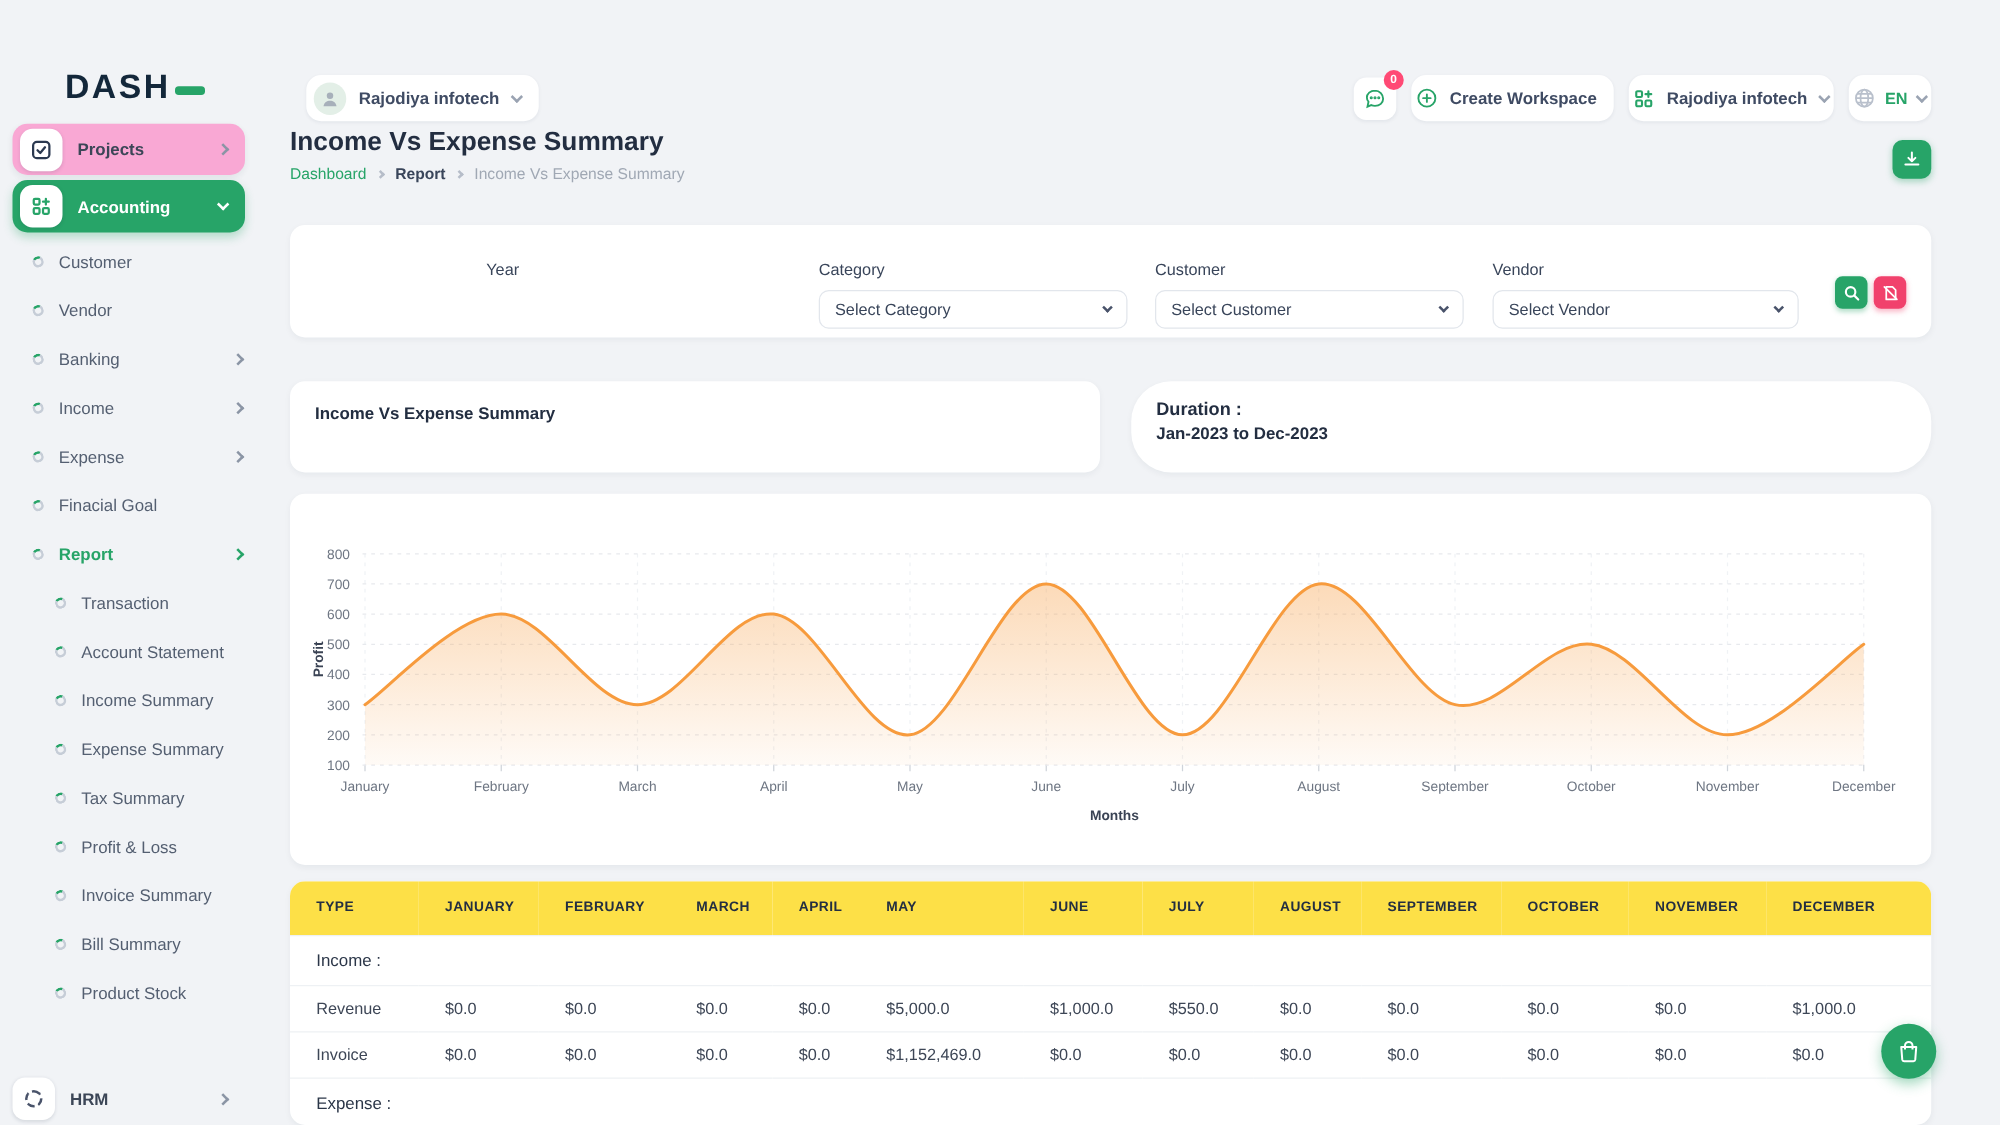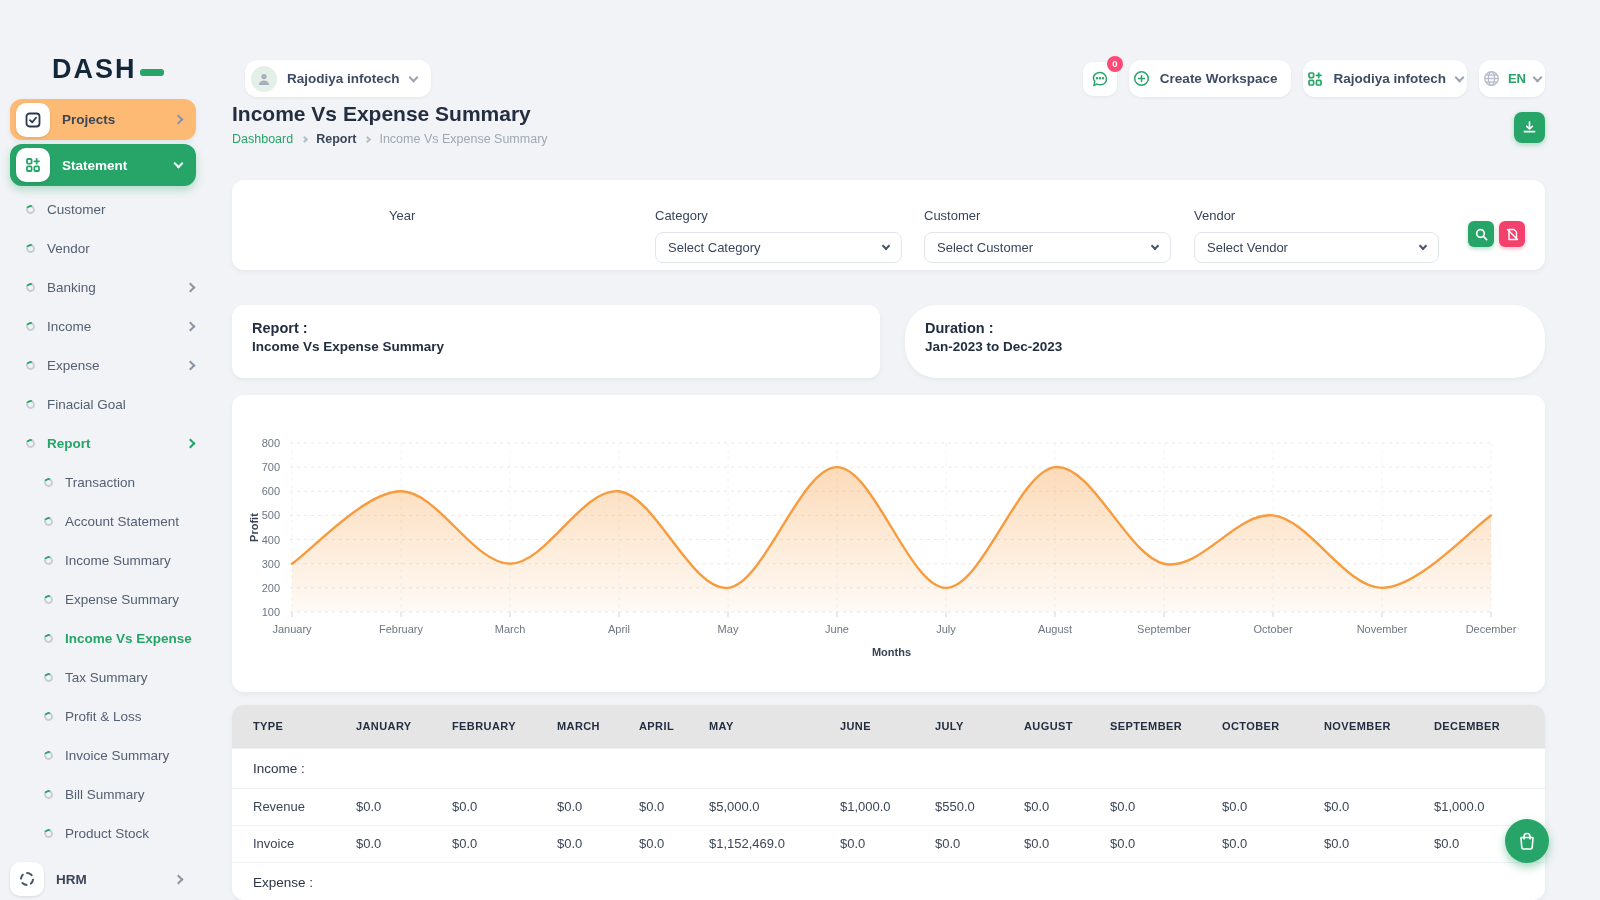--- a/index.html
+++ b/index.html
@@ -16,21 +16,21 @@
   .chev.right { transform:rotate(-45deg); }
   .chev.down  { transform:rotate(45deg); margin-top:-3px; }
 
   
   #sidebar { position:absolute; left:0; top:0; width:210px; height:900px; }
   .logo { position:absolute; left:52px; top:54px; display:flex; align-items:center; }
   .logo-text { font-size:27px; font-weight:800; letter-spacing:2px; color:#13273a; }
   .logo-dash { width:24px; height:7px; background:#27A468; border-radius:3px; margin-left:3px; margin-top:6px; }
   .nav-pill { position:absolute; left:10px; width:186px; height:41px; border-radius:12px;
               display:flex; align-items:center; padding:0 14px 0 6px; cursor:pointer; }
-  .nav-pill.white { background:#fdba74; box-shadow:0 2px 5px rgba(25,39,62,.07); color:#3c4657; }
+  .nav-pill.white { background:#f9a8d4; box-shadow:0 2px 5px rgba(25,39,62,.07); color:#3c4657; }
   .nav-pill.green { background:#27A468; color:#fff; box-shadow:0 4px 8px rgba(39,164,104,.3); }
   .icon-box { width:34px; height:34px; border-radius:10px; background:#fff; display:flex;
               align-items:center; justify-content:center; box-shadow:0 1px 3px rgba(25,39,62,.12); flex:0 0 auto; }
   .nav-pill .plabel { flex:1; margin-left:12px; font-size:13.5px; font-weight:700; }
   #side-menu { position:absolute; left:0; top:190px; width:210px; }
   .menu-item { height:39px; display:flex; align-items:center; padding:0 16px 0 26px;
                color:#545f71; font-size:13.5px; cursor:pointer; }
   .menu-item.sub { padding-left:44px; }
   .menu-item .bullet { width:9px; height:9px; border-radius:50%;
                        border:2px solid #c6cdd7; border-top-color:#27A468; flex:0 0 auto;
@@ -90,21 +90,21 @@
   #duration-card { left:905px; top:305px; width:640px; height:73px; padding:15px 20px;border-radius:32px; }
   .sum-label { font-size:14.5px; font-weight:700; color:#232e41; }
   .sum-value { font-size:13.5px; font-weight:700; color:#232e41; margin-top:3px; }
 
   
   #chart-card { left:232px; top:395px; width:1313px; height:297px; }
 
   
   #table-card { left:232px; top:705px; width:1313px; height:195px; overflow:hidden; }
   table { border-collapse:collapse; table-layout:fixed; width:1313px; }
-  thead th { background:#e5e5e5; height:43px; text-align:left; padding-left:21px;
+  thead th { background:#fde047; height:43px; text-align:left; padding-left:21px;
              font-size:11px; font-weight:700; color:#232e41; letter-spacing:.4px; }
   tbody td { height:37px; padding-left:21px; font-size:13px; color:#3d4656;
              border-top:1px solid #eef1f4; }
   tr.section td { height:40px; font-size:13.5px; color:#2b3648; font-weight:500; }
 
   
   #cart-fab { position:absolute; left:1505px; top:819px; width:44px; height:44px; border-radius:50%;
               background:#27A468; display:flex; align-items:center; justify-content:center;
               cursor:pointer; box-shadow:0 4px 10px rgba(39,164,104,.45); }
 </style>
@@ -130,21 +130,21 @@
 
   <div class="nav-pill green" style="top:144px;height:42px">
     <span class="icon-box">
       <svg width="16" height="16" viewBox="0 0 16 16" fill="none" stroke="#27A468" stroke-width="1.8" stroke-linecap="round">
           <rect x="2" y="2" width="4.6" height="4.6" rx="1"></rect>
           <rect x="2" y="9.4" width="4.6" height="4.6" rx="1"></rect>
           <rect x="9.4" y="9.4" width="4.6" height="4.6" rx="1"></rect>
           <path d="M11.7 2v4.6M9.4 4.3H14"></path>
         </svg>
     </span>
-    <span class="plabel">Statement</span>
+    <span class="plabel">Accounting</span>
     <span class="chev down"></span>
   </div>
 
   <nav id="side-menu">
       <div class="menu-item">
         <span class="bullet"></span>
         <span class="mlabel">Customer</span>
       </div>
       <div class="menu-item">
         <span class="bullet"></span>
@@ -182,24 +182,20 @@
         <span class="bullet"></span>
         <span class="mlabel">Account Statement</span>
       </div>
       <div class="menu-item sub">
         <span class="bullet"></span>
         <span class="mlabel">Income Summary</span>
       </div>
       <div class="menu-item sub">
         <span class="bullet"></span>
         <span class="mlabel">Expense Summary</span>
-      </div>
-      <div class="menu-item sub active">
-        <span class="bullet"></span>
-        <span class="mlabel">Income Vs Expense</span>
       </div>
       <div class="menu-item sub">
         <span class="bullet"></span>
         <span class="mlabel">Tax Summary</span>
       </div>
       <div class="menu-item sub">
         <span class="bullet"></span>
         <span class="mlabel">Profit &amp; Loss</span>
       </div>
       <div class="menu-item sub">
@@ -324,21 +320,20 @@
   </div>
   <div class="sq-btn" id="reset-btn">
     <svg width="13" height="13" viewBox="0 0 13 13" fill="none" stroke="#fff" stroke-width="1.4" stroke-linecap="round" stroke-linejoin="round">
         <path d="M3 1.5h5l2.5 2.5v7.5H3z"></path>
         <path d="M1.5 1.5 11.5 11.5"></path>
       </svg>
   </div>
 </div>
 
 <div class="card" id="report-card">
-  <div class="sum-label">Report :</div>
   <div class="sum-value">Income Vs Expense Summary</div>
 </div>
 <div class="card" id="duration-card">
   <div class="sum-label">Duration :</div>
   <div class="sum-value">Jan-2023 to Dec-2023</div>
 </div>
 
 <div class="card" id="chart-card">
   <svg id="chart-svg" width="1313" height="297" viewBox="0 0 1313 297">
     <defs>

